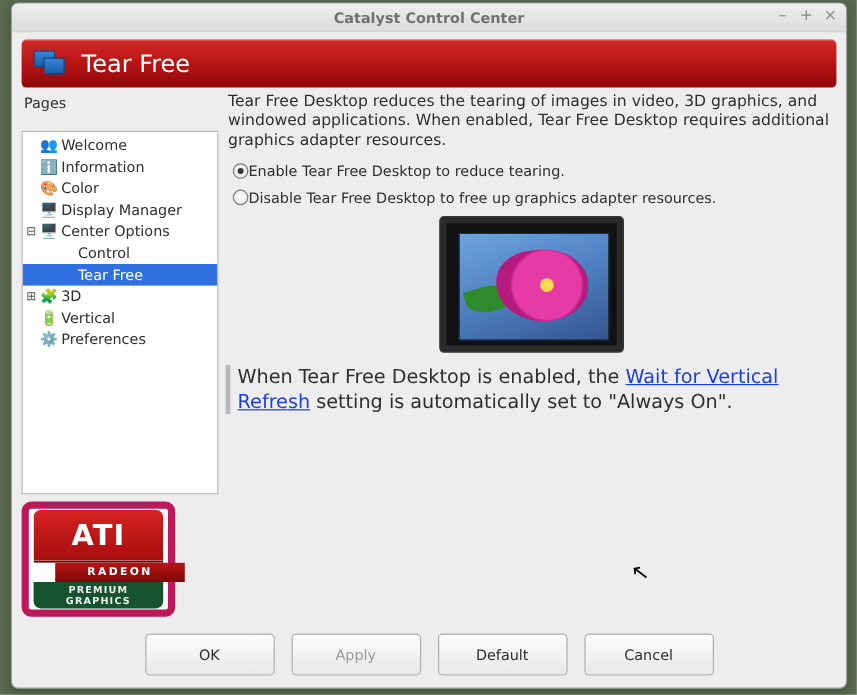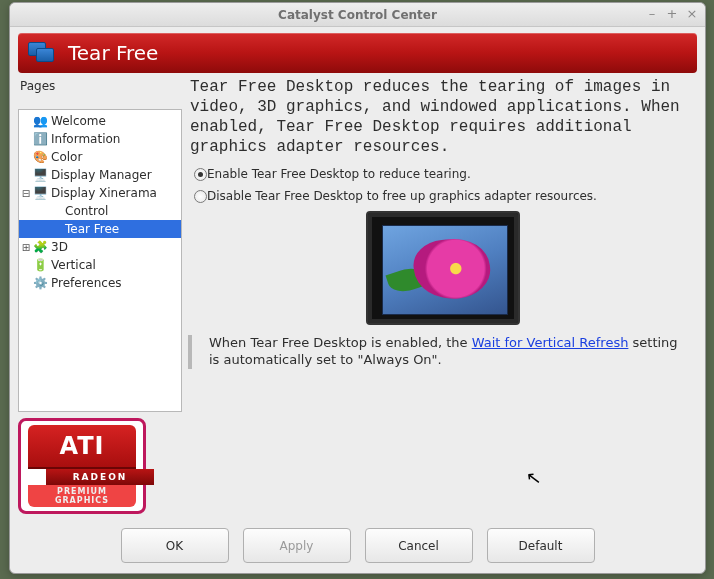--- a/index.html
+++ b/index.html
@@ -99,53 +99,52 @@
     display:inline-flex; align-items:center; justify-content:center;
     font-size: 12px;
     margin-right: 2px;
   }
   .ati-logo {
     margin-top: 6px;
     width: 128px; height: 96px;
     align-self: flex-start;
     border-radius: 8px;
     background: #fff;
-    border:3px solid #be185d;
+    border:6px solid #be185d;
     display:flex; flex-direction:column; align-items:center; justify-content:center;
     position:relative;
   }
   .ati-logo .red {
     width: 108px; height:44px;
     background: linear-gradient(#d62222,#a80e0e);
     border-radius:6px 6px 0 0;
     display:flex;align-items:center;justify-content:center;
     border-bottom:2px solid #6b0505;
   }
   .ati-logo .red span { color:#fff; font-size:24px; font-weight:900; letter-spacing:1px;}
   .ati-logo .radeon {
     width:108px; height:16px; background: linear-gradient(#b81414,#7e0808);
     color:#fff; font-size:9px; font-weight:bold; letter-spacing:2px;
     display:flex;align-items:center;justify-content:center;margin-left:36px;
   }
   .ati-logo .prem {
-    width:108px; background:#ef4444; color:#eee;
+    width:108px; background:#14532d; color:#eee;
     font-size:8px; font-weight:bold; letter-spacing:1px;
     display:flex;flex-direction:column;align-items:center;justify-content:center;
     border-radius:0 0 6px 6px; padding:2px 0;
   }
   .content {
     flex: 1;
     display:flex; flex-direction:column;
     min-width:0;
   }
   .desc {
-    font-size: 16px;
+    font-size: 13px;
     line-height: 1.25;
     padding: 0 4px 8px 2px;
-    font-family: Liberation Mono, monospace;
   }
   .radio-row {
     display:flex; align-items:center; gap:0;
     padding: 2px 0 6px 6px;
     font-size:12px;
   }
   .radio {
     width:13px; height:13px; border-radius:50%;
     border:1px solid #7a7a7a;
     background: radial-gradient(#fff,#e6e6e6);
@@ -175,22 +174,22 @@
     background: radial-gradient(circle at 55% 50%, #f8d94a 0 10%, #e63ba6 12% 55%, #b51a7e 60% 100%);
     border-radius: 40% 50% 45% 55%;
     transform: rotate(-6deg);
   }
   .imgframe .leaf {
     position:absolute; left:20px; top:56px; width:38px; height:22px;
     background:#2f8a2c; border-radius: 0 60% 0 60%;
     transform: rotate(-18deg);
   }
   .note-row {
-    display:flex; gap:17px;
-    font-size:13px;
+    display:flex; gap:6px;
+    font-size:16px;
     line-height:1.3;
     padding-right: 6px;
   }
   .note-bar {
     width:4px; background:#b8b8b8;
     flex: none;
   }
   .note-text a { color:#1a3fe0; text-decoration: underline; }
   .buttons {
     display:flex; justify-content:center; gap:14px;
@@ -255,21 +254,21 @@
             <span>Color</span>
           </div>
           <div class="tree-row">
             <span class="tw"></span>
             <span class="ticon">🖥️</span>
             <span>Display Manager</span>
           </div>
           <div class="tree-row">
             <span class="tw">⊟</span>
             <span class="ticon">🖥️</span>
-            <span>Display Xinerama</span>
+            <span>Center Options</span>
           </div>
           <div class="tree-row">
             <span class="spacer"></span>
             <span class="tw"></span>
             <span class="ticon"></span>
             <span>Control</span>
           </div>
           <div class="tree-row selected">
             <span class="spacer"></span>
             <span class="tw"></span>
@@ -328,18 +327,18 @@
           <span>When Tear Free Desktop is enabled, the </span><a href="#">Wait for Vertical Refresh</a><span> setting is automatically set to "Always On".</span>
         </div>
       </div>
     </div>
 
   </div>
 
   <div class="buttons">
     <div class="btn">OK</div>
     <div class="btn disabled">Apply</div>
+    <div class="btn">Default</div>
     <div class="btn">Cancel</div>
-    <div class="btn">Default</div>
   </div>
 
   <div class="cursor">↖</div>
 </div>
 
 </body></html>

